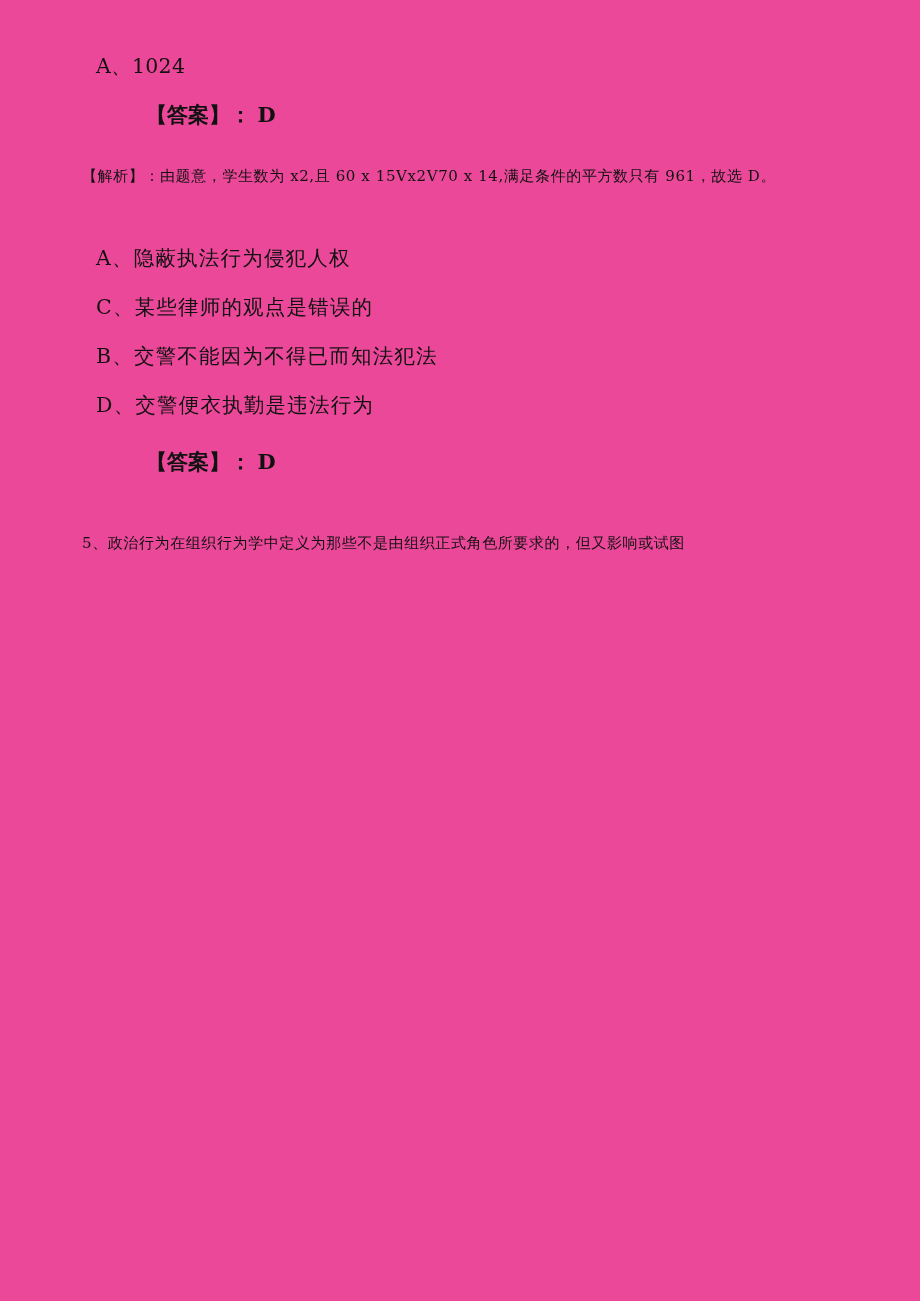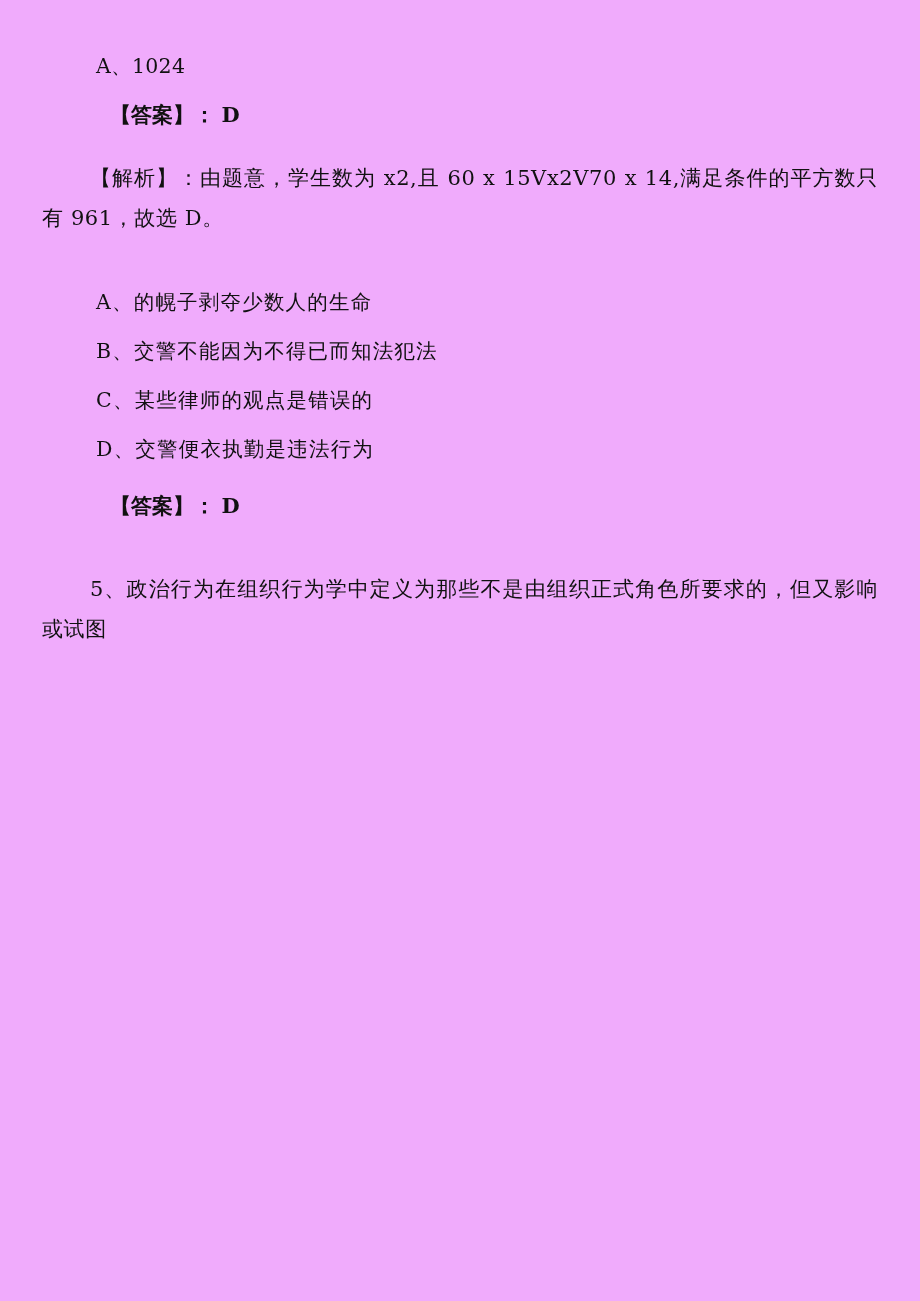--- a/index.html
+++ b/index.html
@@ -14,21 +14,21 @@
     font-family: "DejaVu Serif", "Liberation Serif", serif;
     color: #111111;
     overflow: hidden;
   }
   .page {
     position: absolute;
     left: 0;
     top: 0;
     width: 920px;
     height: 1301px;
-    background: #f0abfc;
+    background: #ec4899;
   }
   .content {
     position: absolute;
     left: 30px;
     top: 42px;
     width: 860px;
   }
 
   
   .opt {
@@ -49,36 +49,36 @@
     padding: 0;
     height: 49px;
     display: flex;
     align-items: center;
     letter-spacing: 1.2px;
     white-space: nowrap;
   }
   .answer {
     font-size: 21px;
     font-weight: bold;
-    margin: 0 0 0 80px;
+    margin: 0 0 0 116px;
     padding: 0;
     height: 47px;
     display: flex;
     align-items: center;
     letter-spacing: 0.5px;
   }
   .answer .lbl { letter-spacing: 0px; }
   .answer .sep { margin: 0 6px 0 0; }
   .answer .val { font-family: "DejaVu Serif", "Liberation Serif", serif; }
 
   
   .para {
-    font-size: 21px;
-    line-height: 40px;
-    margin: 12px;
+    font-size: 15px;
+    line-height: 52px;
+    margin: 4px;
     padding: 0;
     text-align: justify;
     text-justify: inter-ideograph;
     text-indent: 48px;
     letter-spacing: 0.6px;
     word-break: break-all;
   }
 
   .gap-sm { height: 8px; }
   .gap-md { height: 14px; }
@@ -106,23 +106,23 @@
     <div class="gap-sm"></div>
 
     <div class="para">【解析】：由题意，学生数为 x2,且 60 x 15Vx2V70 x 14,满足条件的平方数只有 961，故选 D。</div>
 
     <div class="gap-md"></div>
 
 
     <div class="gap-md"></div>
 
     <div>
-      <div class="opt-cn">A、的幌子剥夺少数人的生命</div>
+      <div class="opt-cn">A、隐蔽执法行为侵犯人权</div>
+      <div class="opt-cn">C、某些律师的观点是错误的</div>
       <div class="opt-cn">B、交警不能因为不得已而知法犯法</div>
-      <div class="opt-cn">C、某些律师的观点是错误的</div>
       <div class="opt-cn">D、交警便衣执勤是违法行为</div>
     </div>
 
     <div class="gap-sm"></div>
 
     <div class="answer">
       <span class="lbl">【答案】</span>
         <span class="sep">：</span>
         <span class="val">D</span>
     </div>

